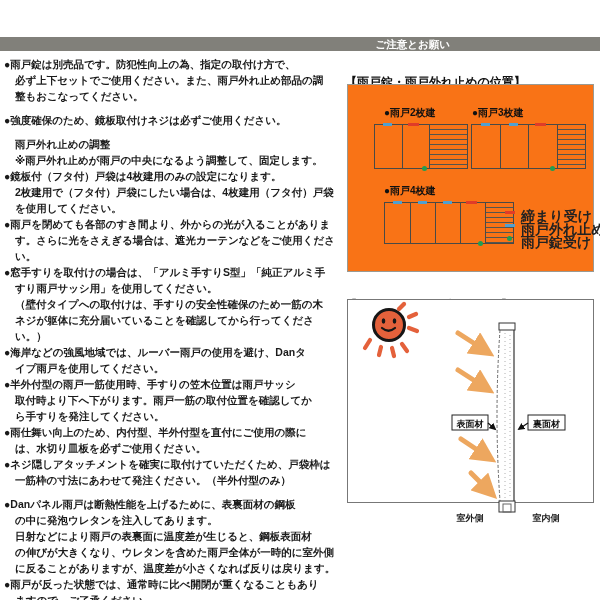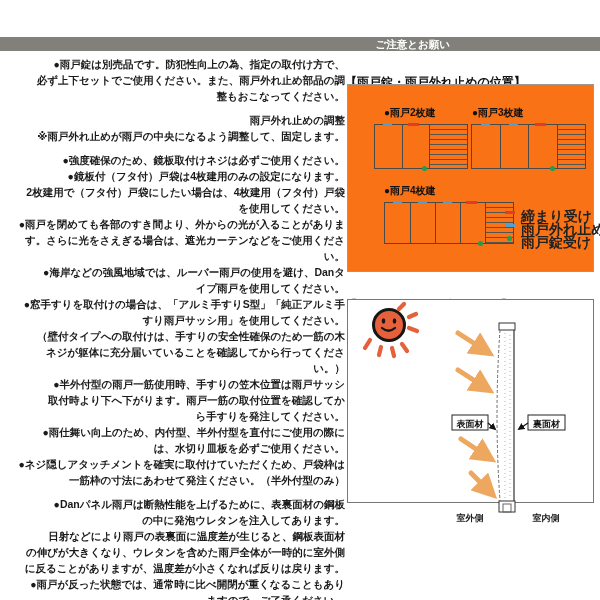--- a/index.html
+++ b/index.html
@@ -7,21 +7,21 @@
   #page { position:relative; width:600px; height:600px; background:#fff; overflow:hidden; }
 
   
   .notice-bar { position:absolute; top:37px; left:0; width:600px; height:14px; background:#81807a; }
   .notice-bar span { position:absolute; top:1px; left:50px; right:150px; text-align:right;
                      color:#ffffff; font-size:10.5px; font-weight:bold; }
 
   
   .notes { position:absolute; left:4px; top:56px; width:341px; color:#1a1a1a; }
   .note { font-size:10.5px; line-height:16px; font-weight:bold; white-space:pre-line;
-          padding-left:11px; text-indent:-11px;text-align:right; }
+          padding-left:11px; text-indent:-11px; }
   .note.sub { text-indent:0; margin-top:8px; }
   .note.gap { margin-top:8px; }
 
   
   .sec-heading { position:absolute; left:345px; width:250px; font-size:12px; font-weight:bold; color:#111;margin-top:16px; }
   #heading-position { top:58px; }
   #heading-warp { top:281px; }
 
   .panel-box { position:absolute; left:347px; width:247px; border:1px solid #9a9a92; }
   #panel-position { top:84px; height:188px; background:#f97316; }
@@ -50,34 +50,34 @@
 <div id="page">
 
   <div class="notice-bar">
     <span>ご注意とお願い</span>
   </div>
 
   <div class="notes">
     <p class="note">●雨戸錠は別売品です。防犯性向上の為、指定の取付け方で、
 必ず上下セットでご使用ください。また、雨戸外れ止め部品の調
 整もおこなってください。</p>
+    <p class="note gap">●強度確保のため、鏡板取付けネジは必ずご使用ください。</p>
     <p class="note sub">雨戸外れ止めの調整
 ※雨戸外れ止めが雨戸の中央になるよう調整して、固定します。</p>
-    <p class="note gap">●強度確保のため、鏡板取付けネジは必ずご使用ください。</p>
     <p class="note">●鏡板付（フタ付）戸袋は4枚建用のみの設定になります。
 2枚建用で（フタ付）戸袋にしたい場合は、4枚建用（フタ付）戸袋
 を使用してください。</p>
     <p class="note">●雨戸を閉めても各部のすき間より、外からの光が入ることがありま
 す。さらに光をさえぎる場合は、遮光カーテンなどをご使用ください。</p>
-    <p class="note">●海岸などの強風地域では、ルーバー雨戸の使用を避け、Danタ
-イプ雨戸を使用してください。</p>
     <p class="note">●窓手すりを取付けの場合は、「アルミ手すりS型」「純正アルミ手
 すり雨戸サッシ用」を使用してください。
 （壁付タイプへの取付けは、手すりの安全性確保のため一筋の木
 ネジが躯体に充分届いていることを確認してから行ってください。）</p>
+    <p class="note">●海岸などの強風地域では、ルーバー雨戸の使用を避け、Danタ
+イプ雨戸を使用してください。</p>
     <p class="note">●半外付型の雨戸一筋使用時、手すりの笠木位置は雨戸サッシ
 取付時より下へ下がります。雨戸一筋の取付位置を確認してか
 ら手すりを発注してください。</p>
     <p class="note">●雨仕舞い向上のため、内付型、半外付型を直付にご使用の際に
 は、水切り皿板を必ずご使用ください。</p>
     <p class="note">●ネジ隠しアタッチメントを確実に取付けていただくため、戸袋枠は
 一筋枠の寸法にあわせて発注ください。（半外付型のみ）</p>
     <p class="note gap">●Danパネル雨戸は断熱性能を上げるために、表裏面材の鋼板
 の中に発泡ウレタンを注入してあります。
 日射などにより雨戸の表裏面に温度差が生じると、鋼板表面材

